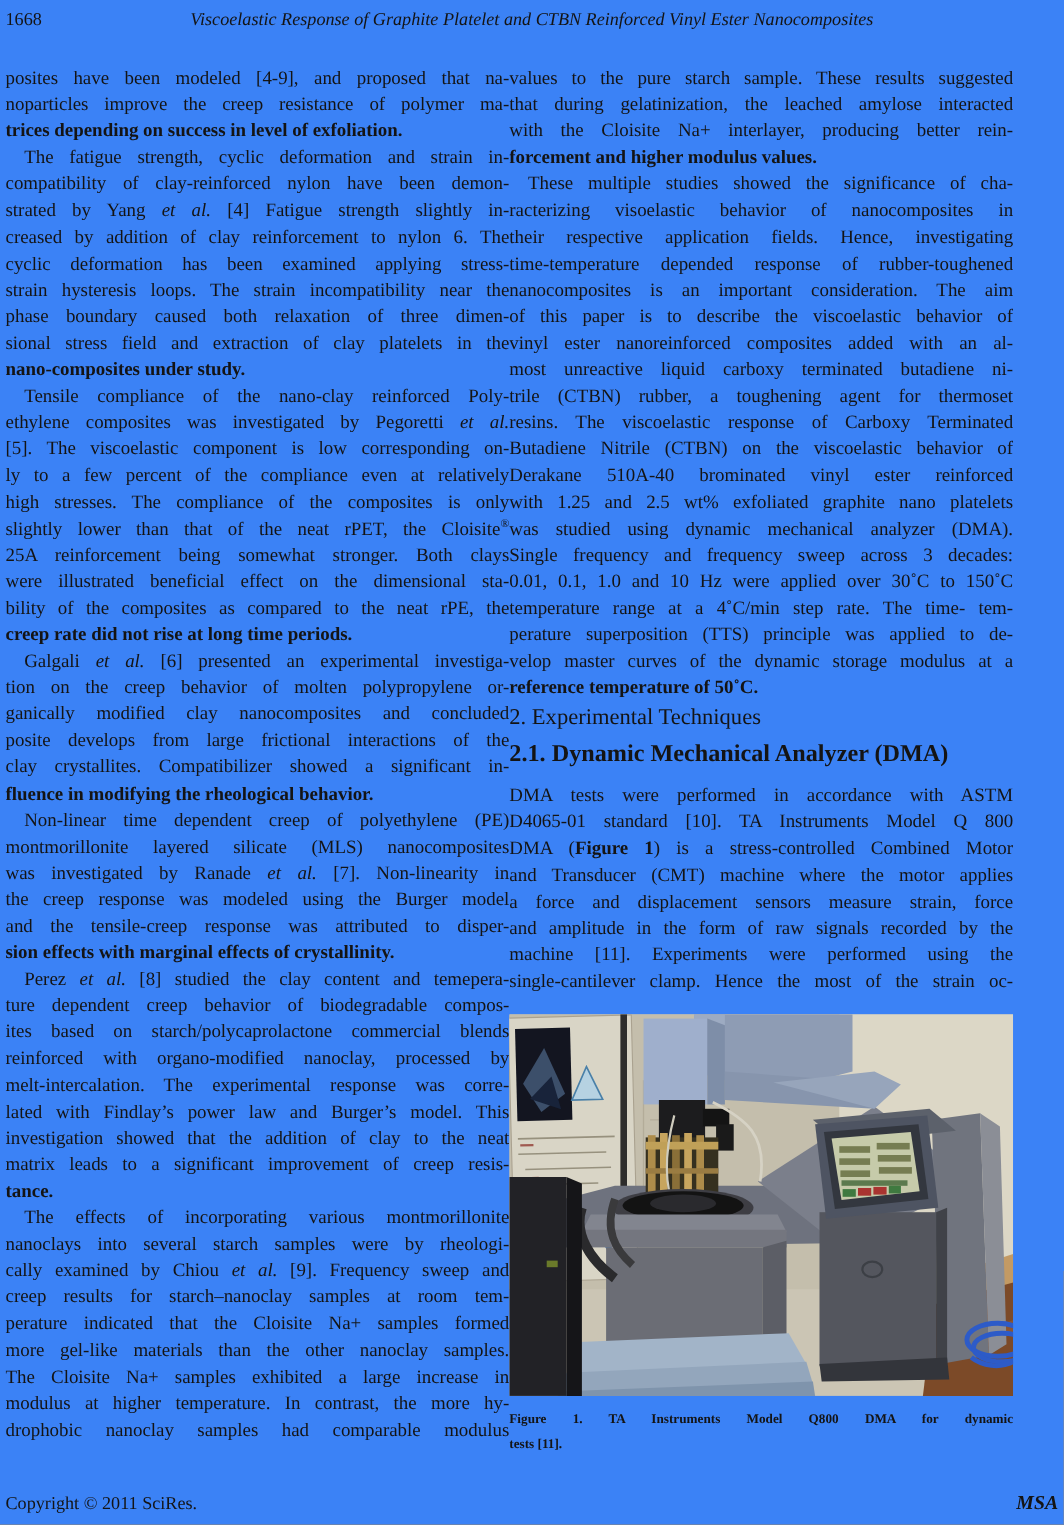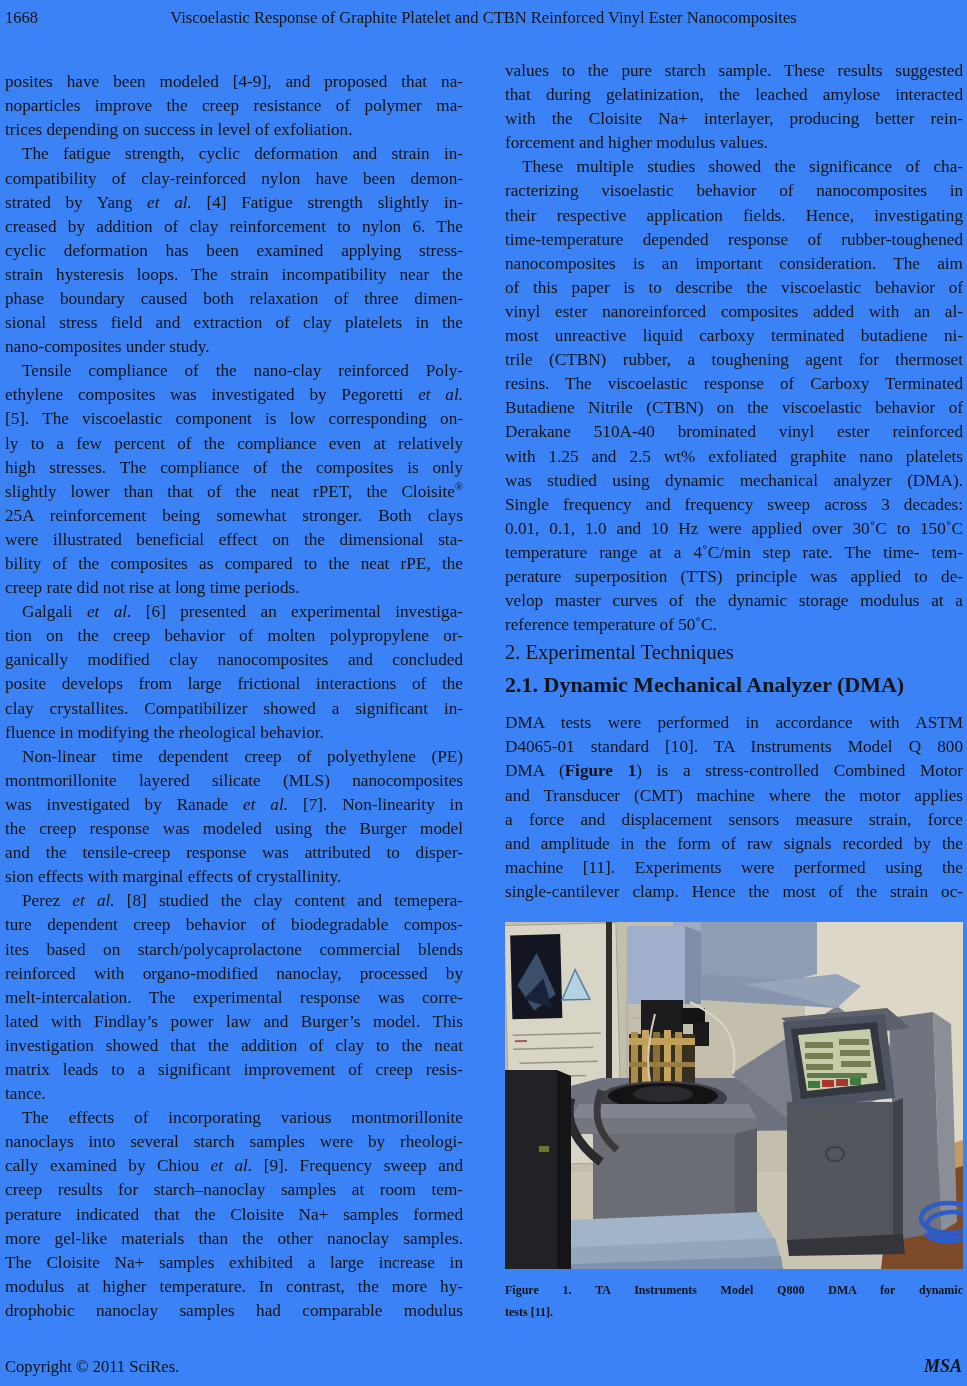--- a/index.html
+++ b/index.html
@@ -4,29 +4,29 @@
 <style>
   html,body{margin:0;padding:0;background:#888;}
   .page{
     width:967px;height:1386px;position:relative;margin:0 auto;
     background:#3b82f6;color:#141414;
     font-family:"Liberation Serif","DejaVu Serif",serif;
     overflow:hidden;
   }
   .hdr{position:relative;margin-top:8px;height:22px;}
   .page-num{position:absolute;left:5px;top:0;font-size:16.5px;}
-  .run-title{display:block;text-align:center;font-size:16.5px;}
-  .columns{display:flex;gap:42px;padding:0 4px 0 5px;margin-top:29px;align-items:flex-end;}
+  .run-title{display:block;text-align:center;font-size:16.5px;font-style:italic;}
+  .columns{display:flex;padding:0 4px 0 5px;margin-top:29px;}
   .col{width:458px;font-size:17.2px;line-height:24.1px;}
   .para{margin:0;}
   .line{
     text-align:justify;text-align-last:justify;
     height:24.1px;overflow:hidden;
   }
-  .line.last{text-align-last:left;}
+  .line.last{text-align-last:left;font-weight:bold;}
   .para.indent .line:first-child{text-indent:17px;}
   sup{font-size:0.62em;line-height:0;}
   .heading{font-weight:normal;font-size:20.5px;line-height:25px;margin:3px 0 8px 0;}
   .subheading{font-weight:bold;font-size:22px;line-height:24px;margin:0 0 14px 0;}
   figure{margin:18px 0 0 0;padding:0;}
   .photo{display:block;width:458px;height:347px;}
   figcaption{margin-top:11px;font-weight:bold;font-size:12px;line-height:21.5px;}
   figcaption .line{height:21.5px;}
   .ftr{
     position:absolute;left:5px;right:5px;top:1356px;

